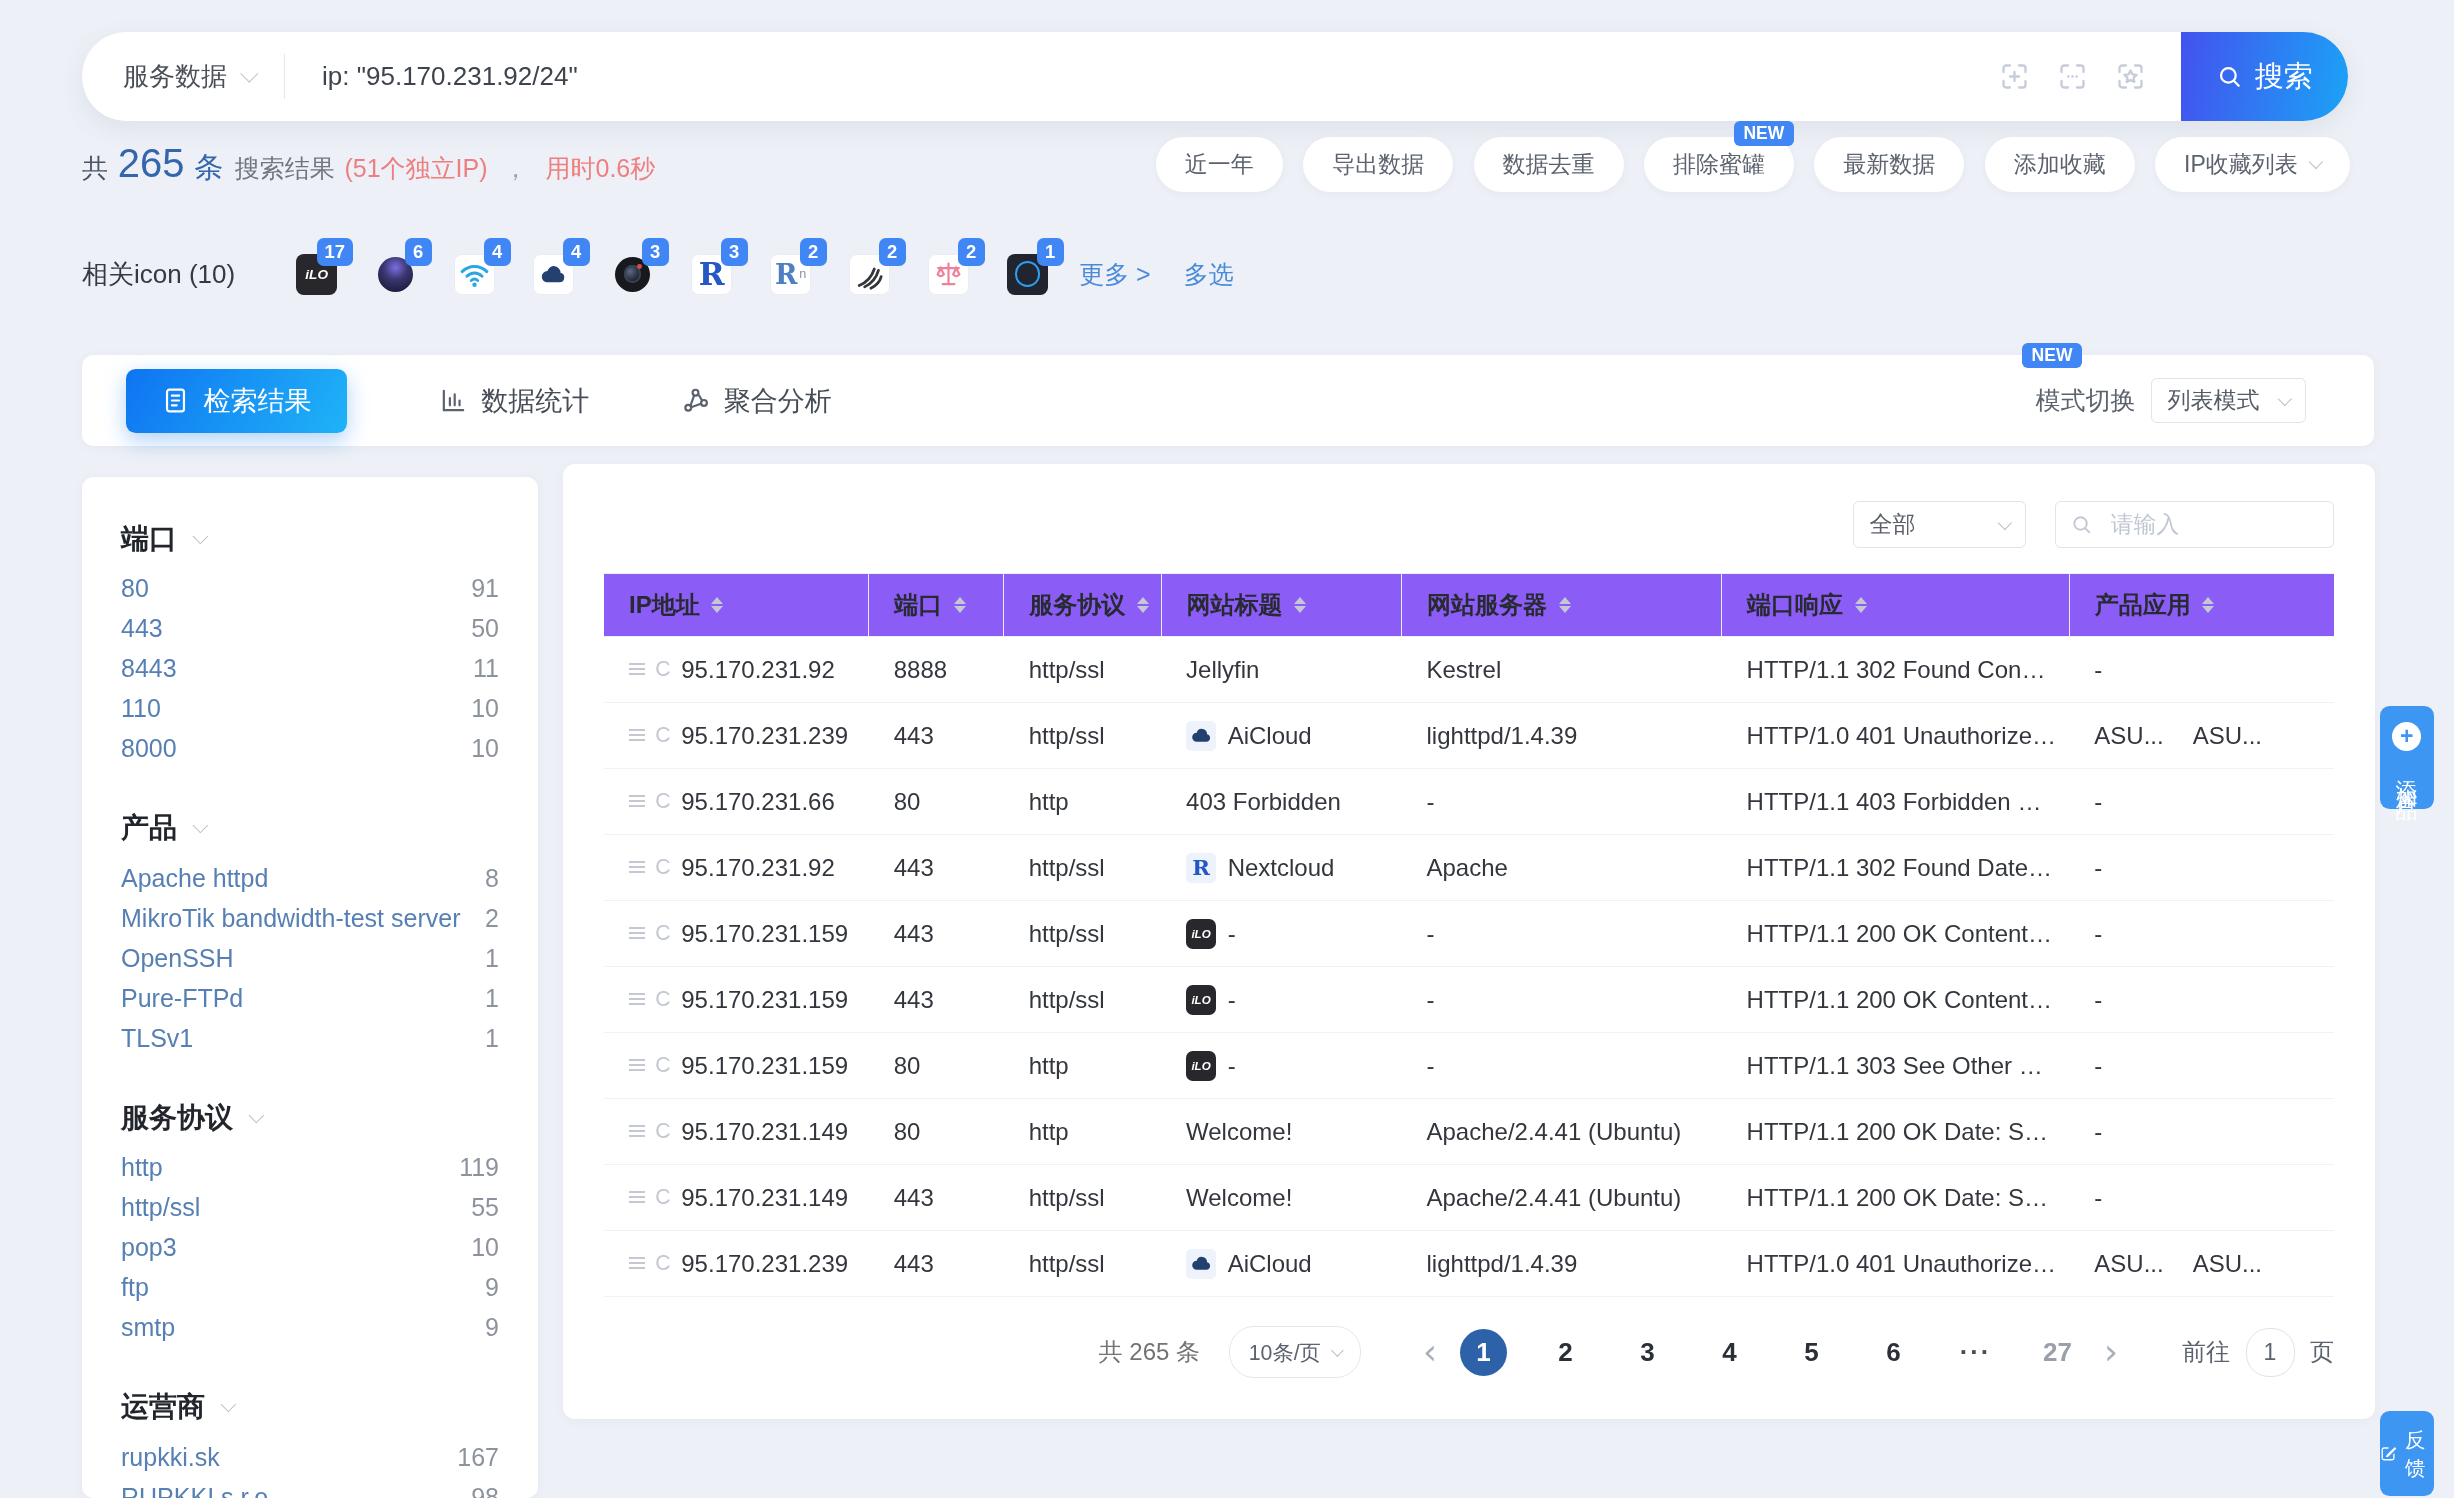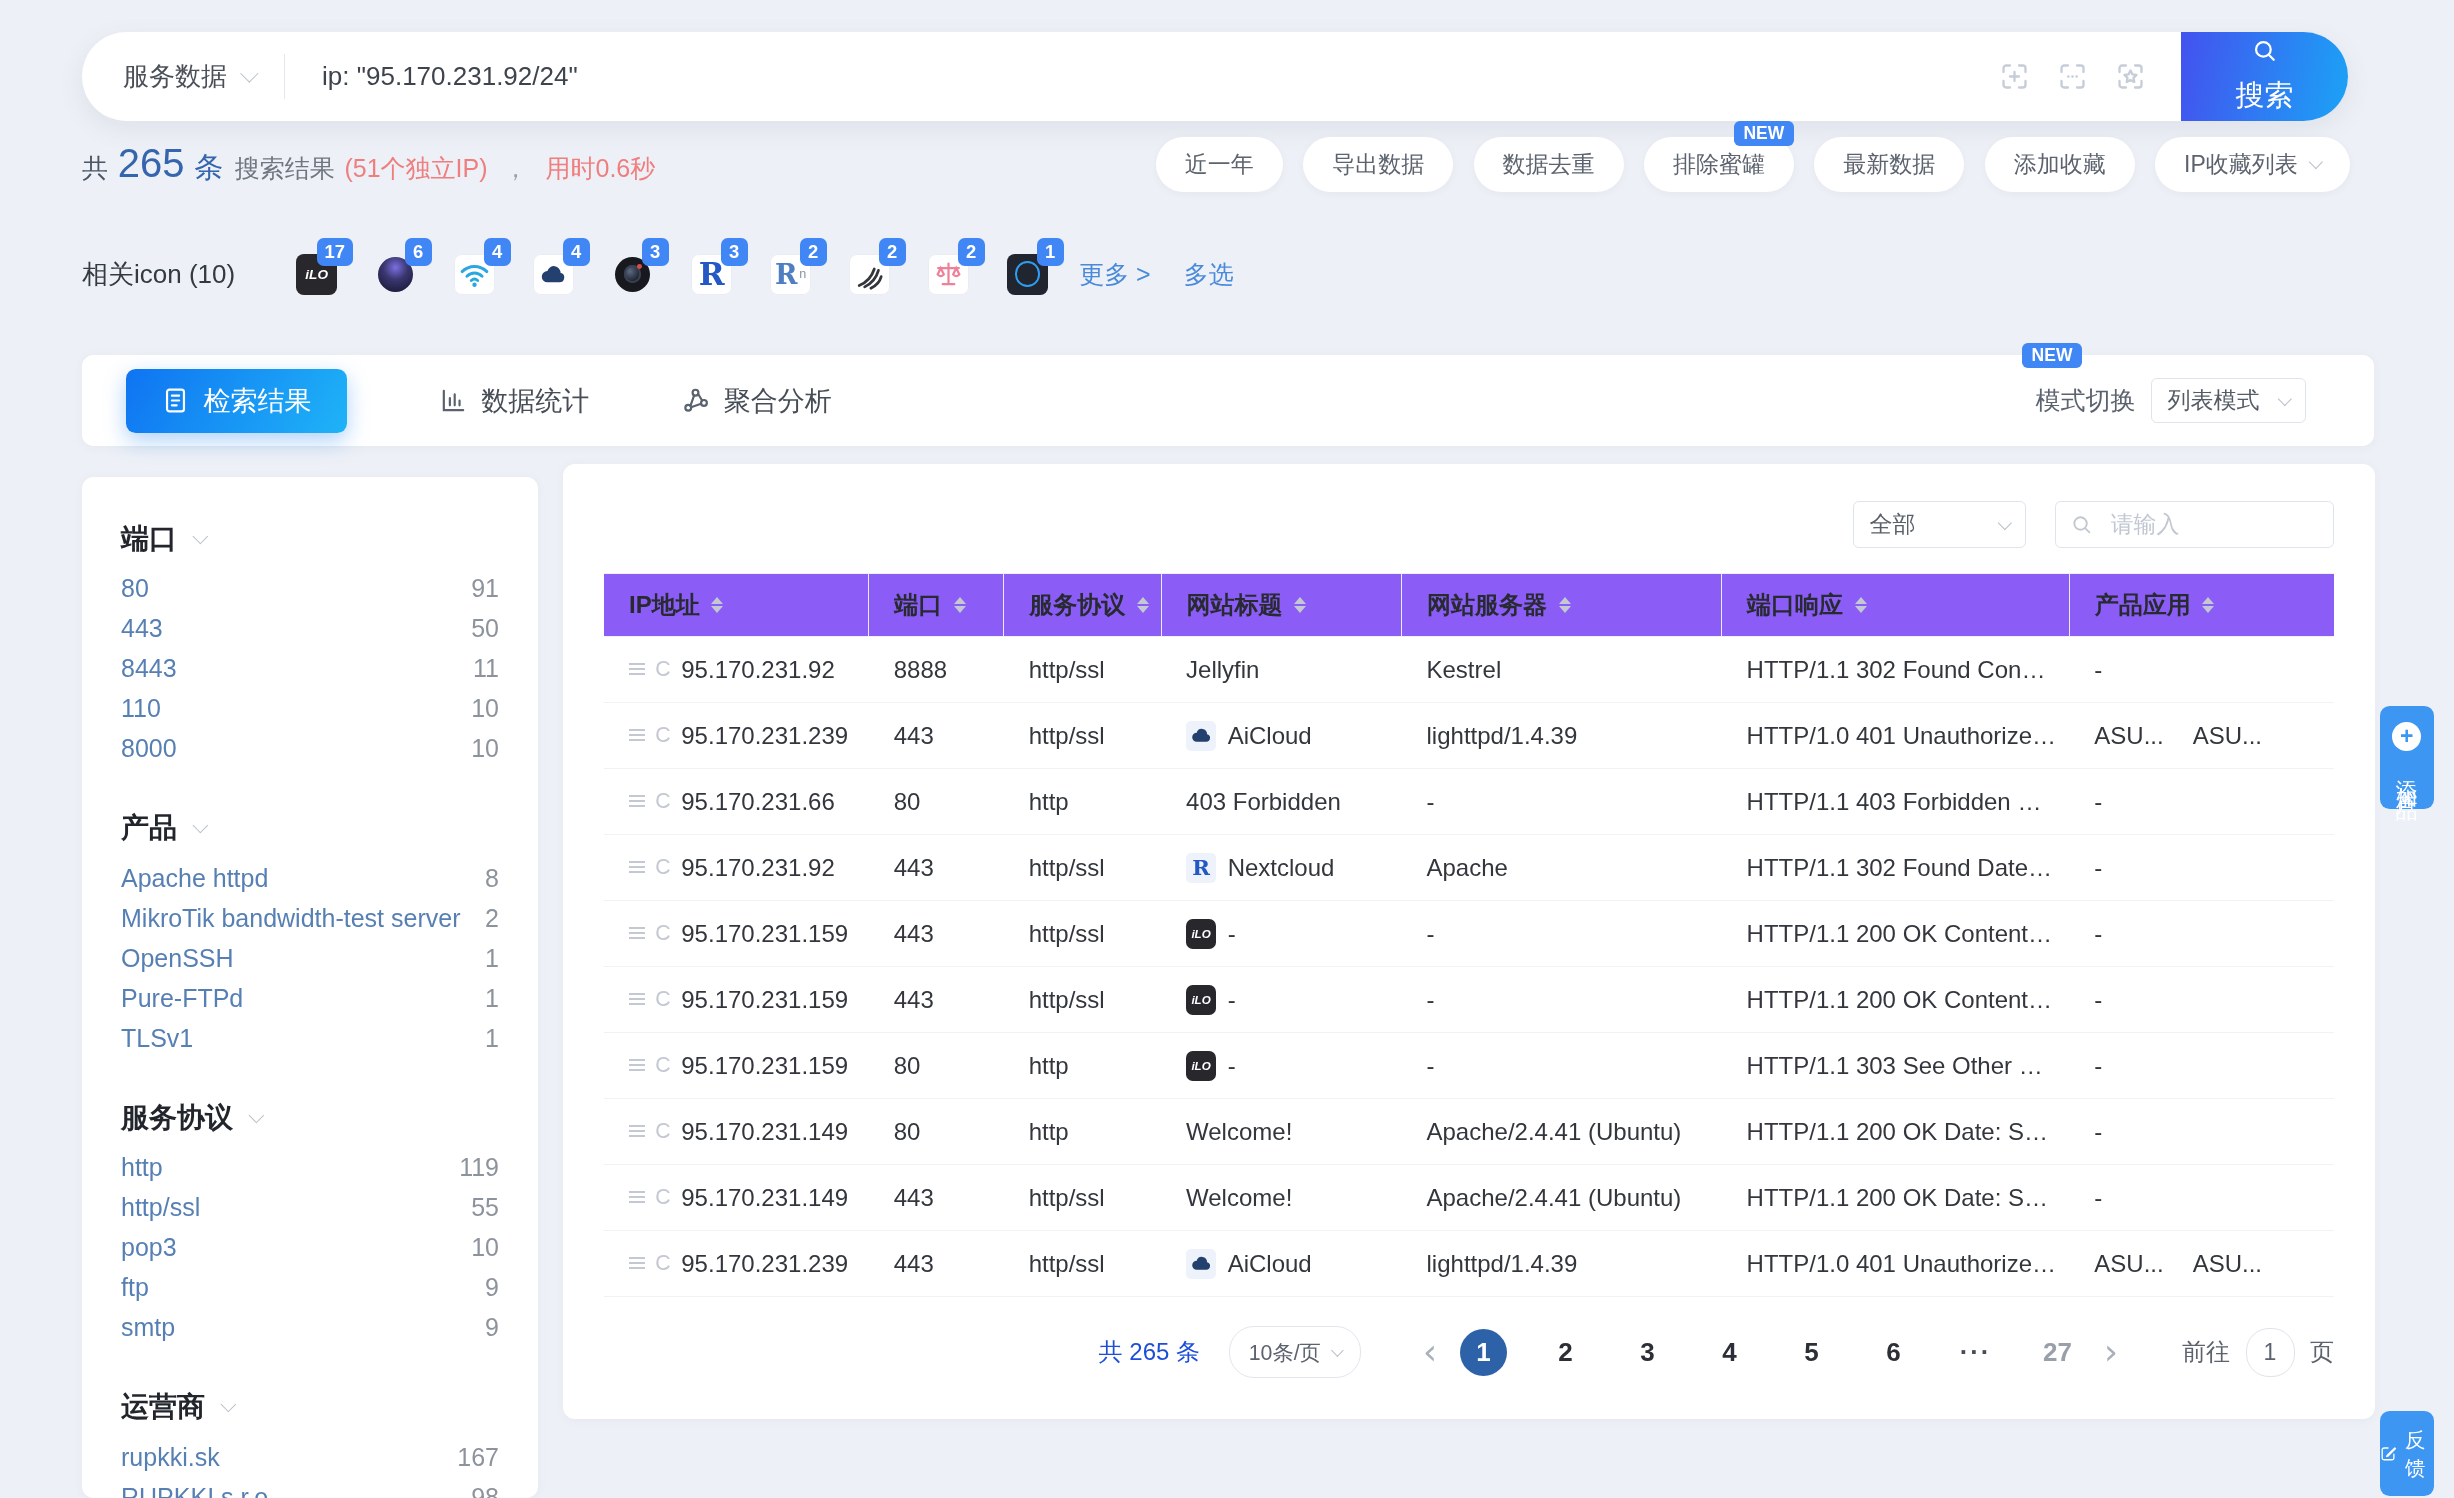--- a/index.html
+++ b/index.html
@@ -12,21 +12,21 @@
   .search-white{flex:1;background:#fff;border-radius:45px 0 0 45px;display:flex;align-items:center;
                 padding-left:41px;min-width:0;}
   .search-cat{font-size:26px;color:#4b5058;cursor:pointer;display:flex;align-items:center;}
   .chev{display:inline-block;width:11.6px;height:11.6px;border-right:1.9px solid #b9bfca;border-bottom:1.9px solid #b9bfca;
         transform:rotate(45deg);margin:-5.8px 0 0 15.5px;}
   .search-divider{width:1px;height:45px;background:#e4e7ee;margin:0 35px 0 29px;}
   .search-input{flex:1;border:none;outline:none;font-size:26px;color:#3e444d;background:transparent;font-family:inherit;min-width:0;}
   .search-tools{display:flex;align-items:center;gap:27px;margin-right:35px;}
   .search-tools svg{display:block;cursor:pointer;}
   .search-btn{width:167px;background:linear-gradient(100deg,#4352ef 0%,#1ba3f6 100%);border-radius:0 45px 45px 0;
-              display:flex;align-items:center;justify-content:center;gap:11.6px;color:#fff;font-size:29px;cursor:pointer;flex-direction:column;}
+              display:flex;align-items:center;justify-content:center;gap:11.6px;color:#fff;font-size:29px;cursor:pointer;}
 
   
   .stats-row{position:absolute;left:82px;top:134px;width:2268px;height:60px;display:flex;align-items:center;justify-content:space-between;}
   .stats-left{display:flex;align-items:baseline;}
   .s-prefix{font-size:26px;color:#4b5563;}
   .s-count{font-size:40px;color:#3565ac;margin:0 9.7px;}
   .s-unit{font-size:29px;color:#3565ac;margin-right:11.6px;}
   .s-label{font-size:25px;color:#6f7680;}
   .s-ip{font-size:25px;color:#ef7e7e;margin-left:9.7px;}
   .s-sep{font-size:25px;color:#9aa0a8;margin-left:15.5px;}
@@ -113,21 +113,21 @@
   .glyph-c{font-size:21.3px;color:#c3c8d2;cursor:pointer;line-height:1;}
   .title-cell{display:flex;align-items:center;gap:11.6px;}
   .fav{width:30px;height:30px;border-radius:4.9px;display:inline-flex;align-items:center;justify-content:center;flex:none;}
   .fav-light{background:#eef3fb;}
   .fav-ilo{background:#28282c;color:#fff;font-size:11.6px;font-weight:700;font-style:italic;border-radius:6.8px;}
   .r-fav{font-family:"DejaVu Serif","Liberation Serif",serif;color:#2357c4;font-size:21.3px;font-weight:700;}
   .prod{margin-right:29px;}
 
   
   .pagination{display:flex;align-items:center;justify-content:flex-end;margin-top:29px;}
-  .pg-total{font-size:24px;color:#1d4ed8;margin-right:29px;}
+  .pg-total{font-size:24px;color:#737373;margin-right:29px;}
   .pg-select{width:130px;height:50px;border:1px solid #e2e6ec;border-radius:25px;display:flex;align-items:center;justify-content:center;
              gap:11.6px;font-size:21.3px;color:#5c636e;background:#fff;cursor:pointer;margin-right:39px;}
   .pg-select .chev{width:7.8px;height:7.8px;margin:-2.9px 0 0 0;}
   .pg-arrow{font-size:35px;color:#aab0ba;margin:0 23px;cursor:pointer;line-height:1;font-family:"DejaVu Sans",sans-serif;}
   .pagination-pages{display:flex;align-items:center;gap:35px;}
   .page{font-size:26px;font-weight:700;color:#2c3036;min-width:47px;height:47px;display:flex;align-items:center;justify-content:center;cursor:pointer;}
   .page.active{background:#2e62a8;color:#fff;border-radius:50%;}
   .page.muted{color:#9aa0aa;}
   .page.ellipsis{letter-spacing:1.9px;color:#474d56;}
   .pg-goto{display:flex;align-items:center;gap:15.5px;margin-left:41px;font-size:24px;color:#5c636e;}

